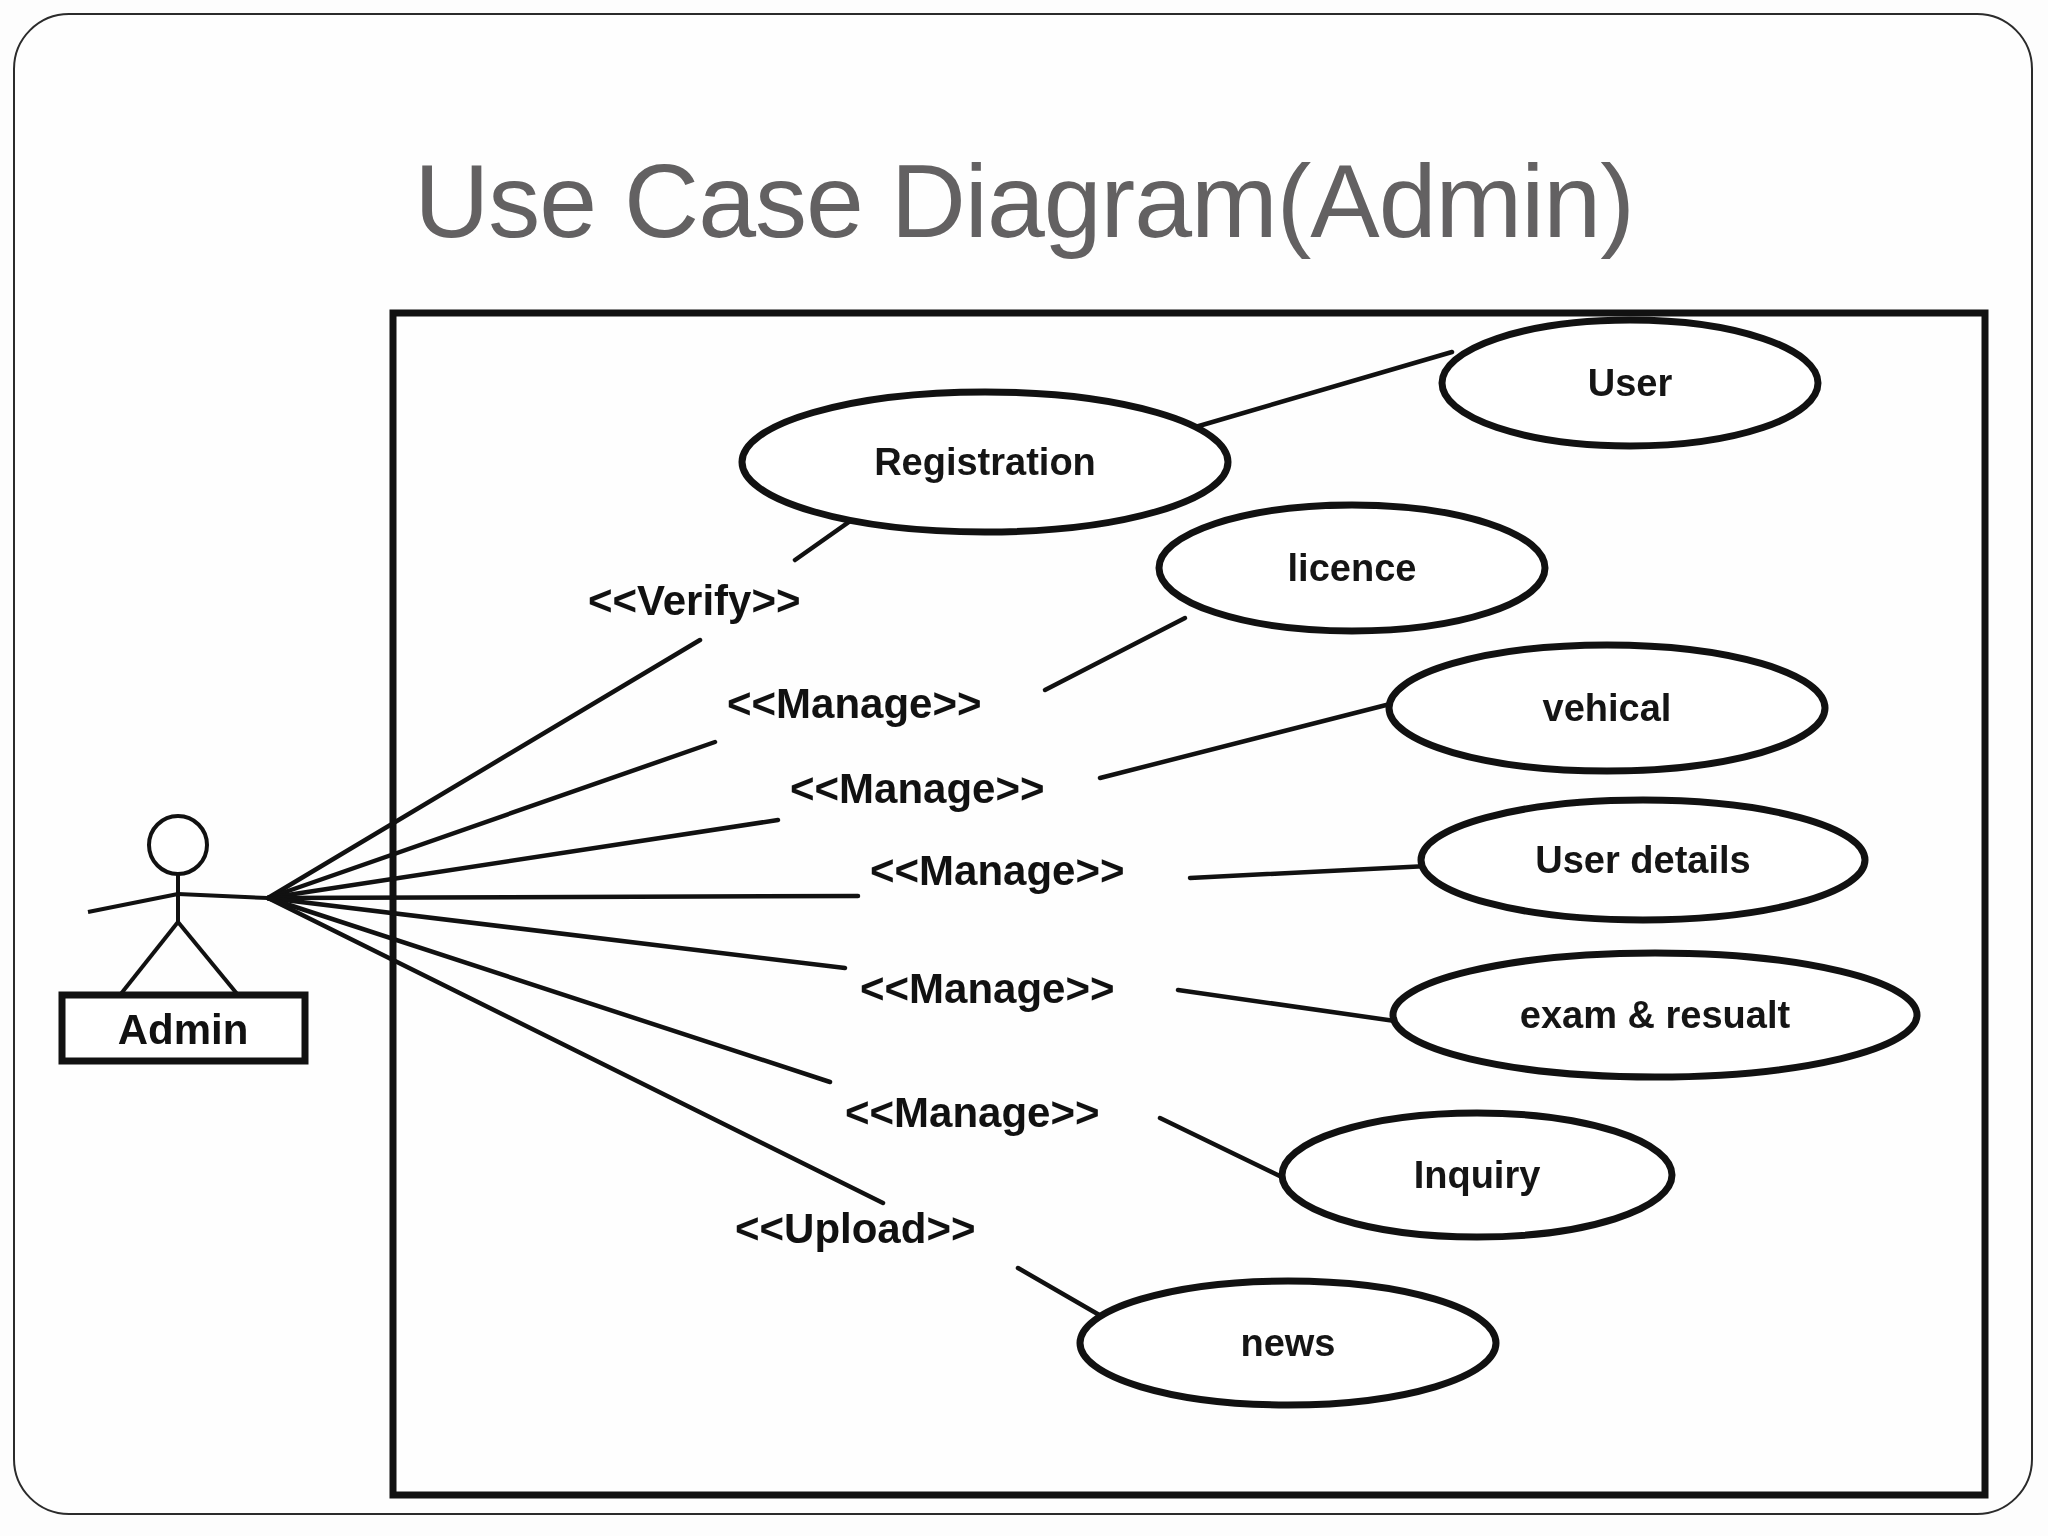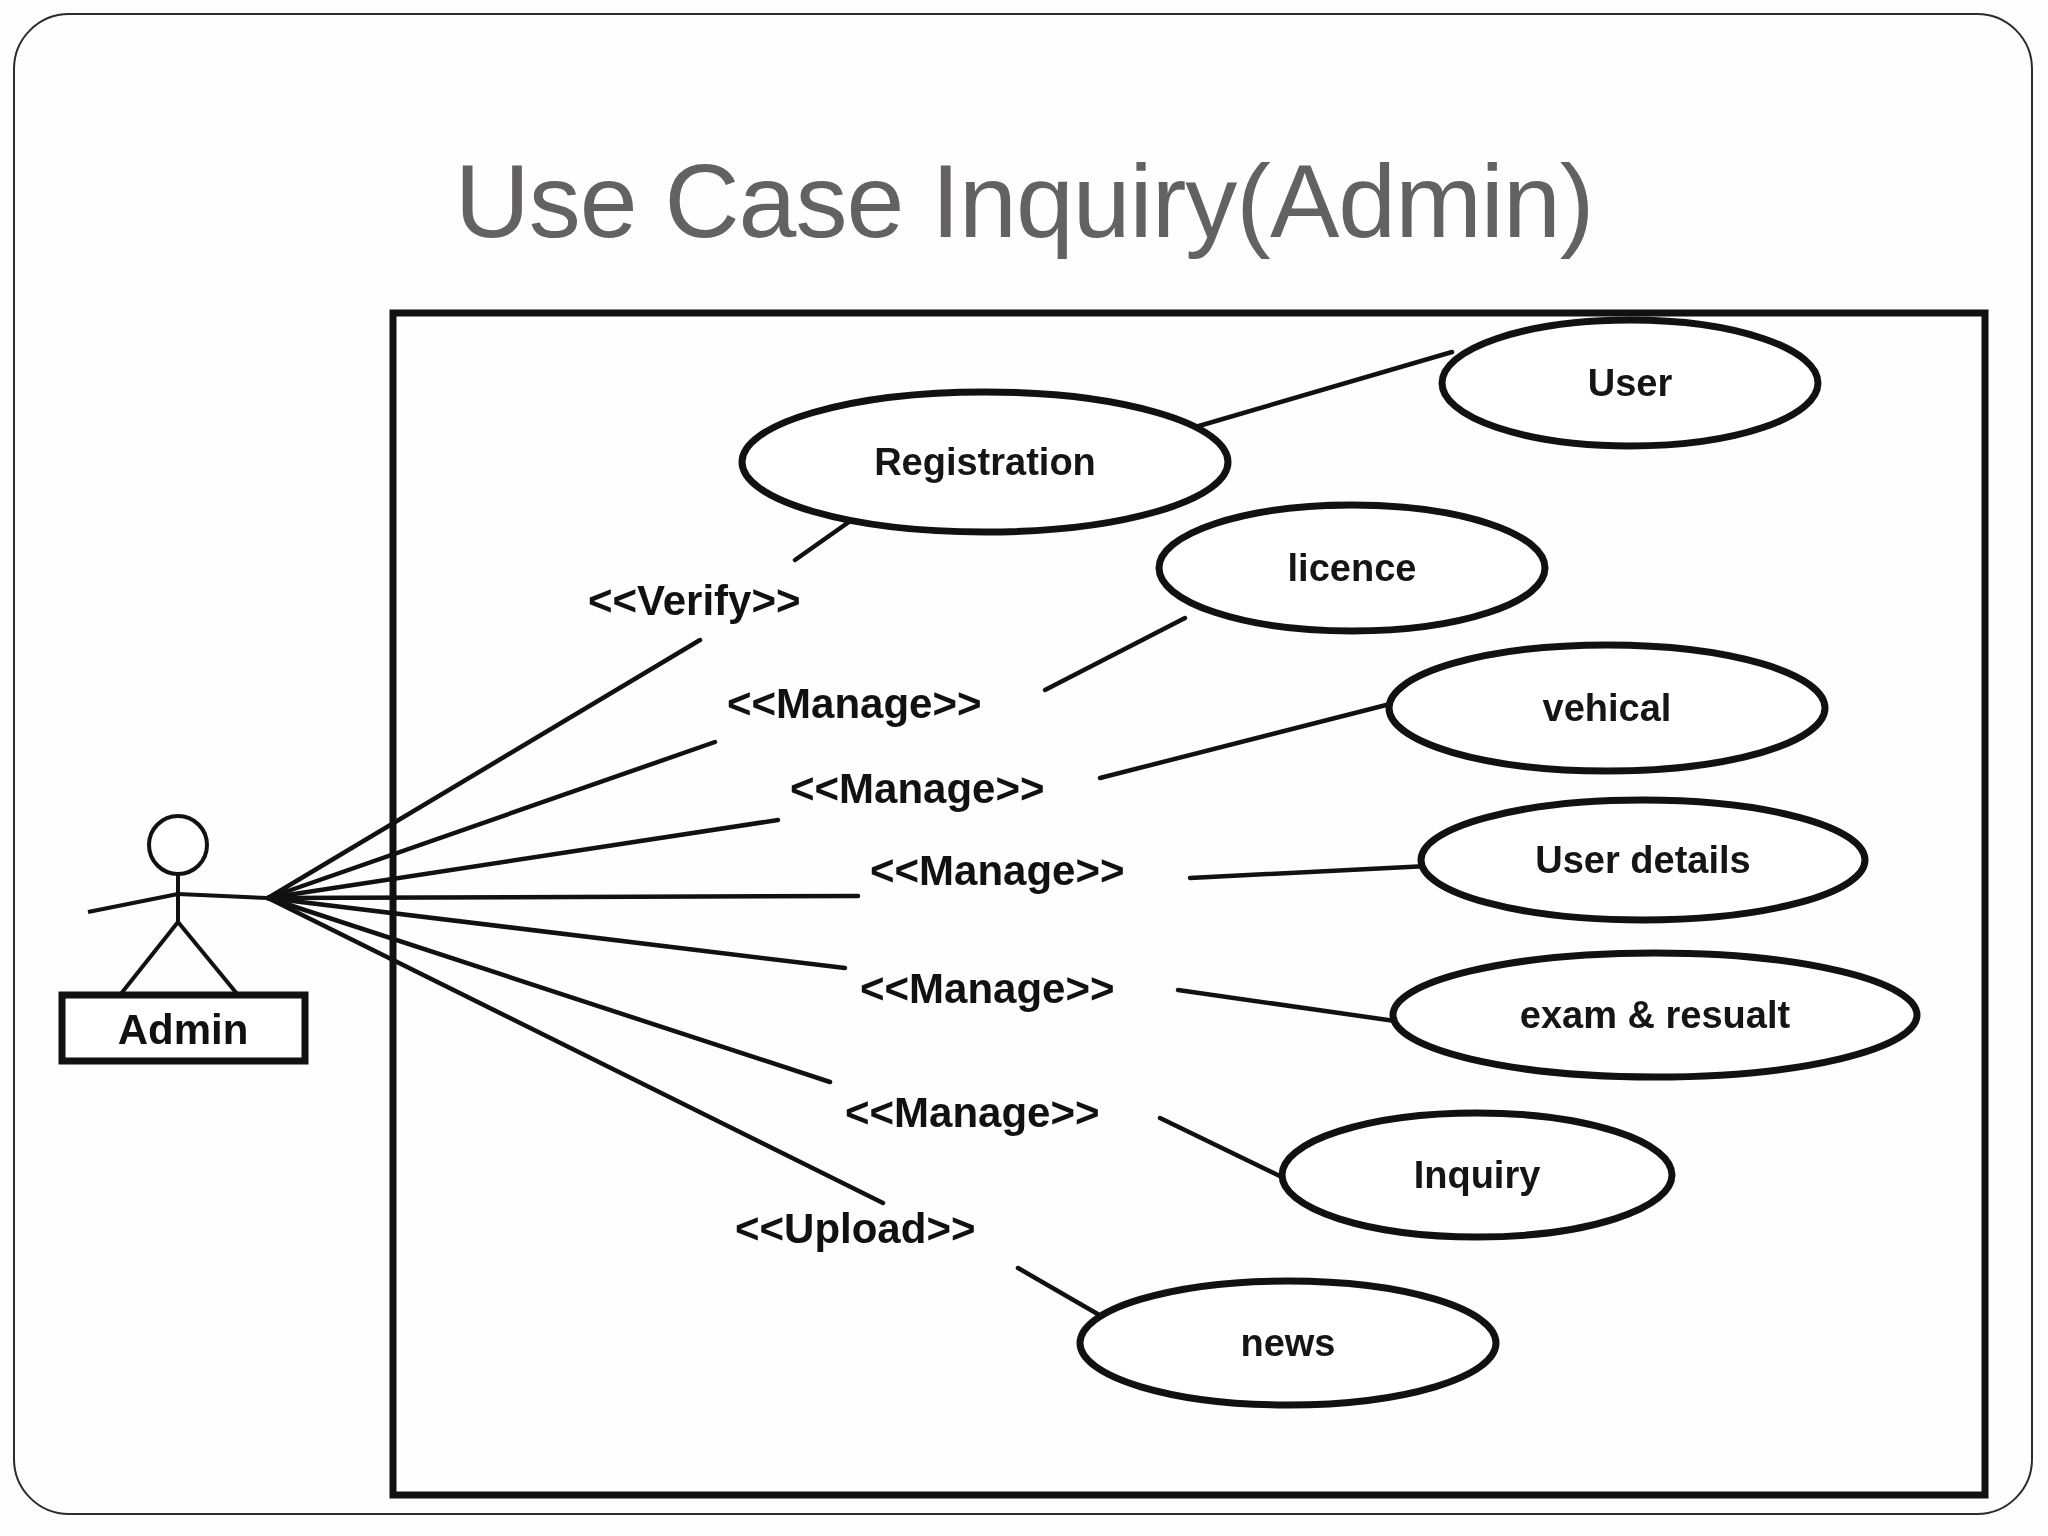--- a/index.html
+++ b/index.html
@@ -64,21 +64,21 @@
     font-size: 42px;
     fill: #111111;
   }
 </style>
 </head>
 <body>
 
 <div id="slide">
   <div id="slide-frame"></div>
 
-  <div id="slide-title">Use Case Inquiry(Admin)</div>
+  <div id="slide-title">Use Case Diagram(Admin)</div>
 
   <svg id="diagram-canvas" viewBox="0 0 2048 1536">
 
     <rect id="system-boundary" x="393" y="313" width="1592" height="1182" fill="none" stroke="#111111" stroke-width="7"></rect>
 
     <g id="actor-links" stroke="#111111" fill="none" stroke-width="4.5" stroke-linecap="round">
       <line x1="268" y1="898" x2="700" y2="640"></line>
       <line x1="268" y1="898" x2="715" y2="742"></line>
       <line x1="268" y1="898" x2="778" y2="820"></line>
       <line x1="268" y1="898" x2="858" y2="896"></line>

